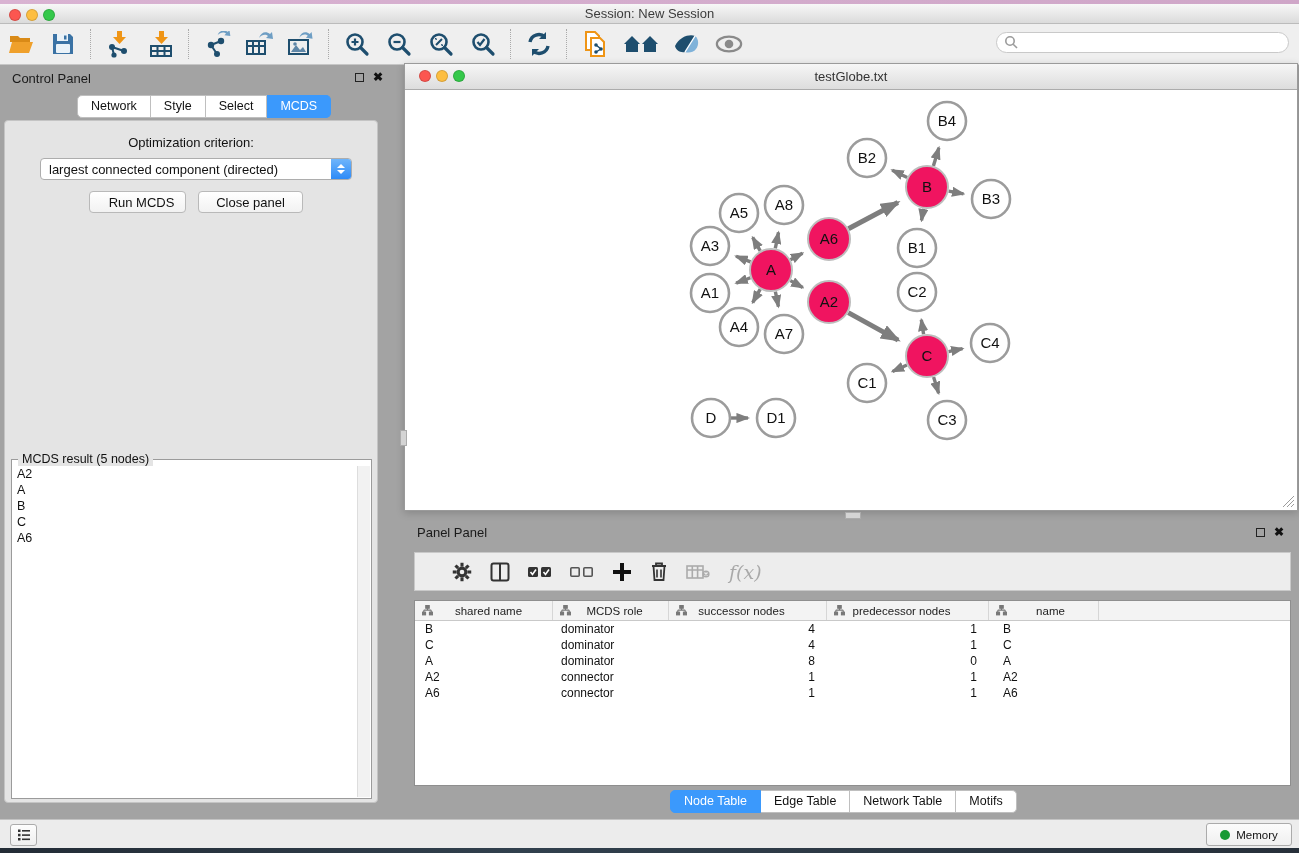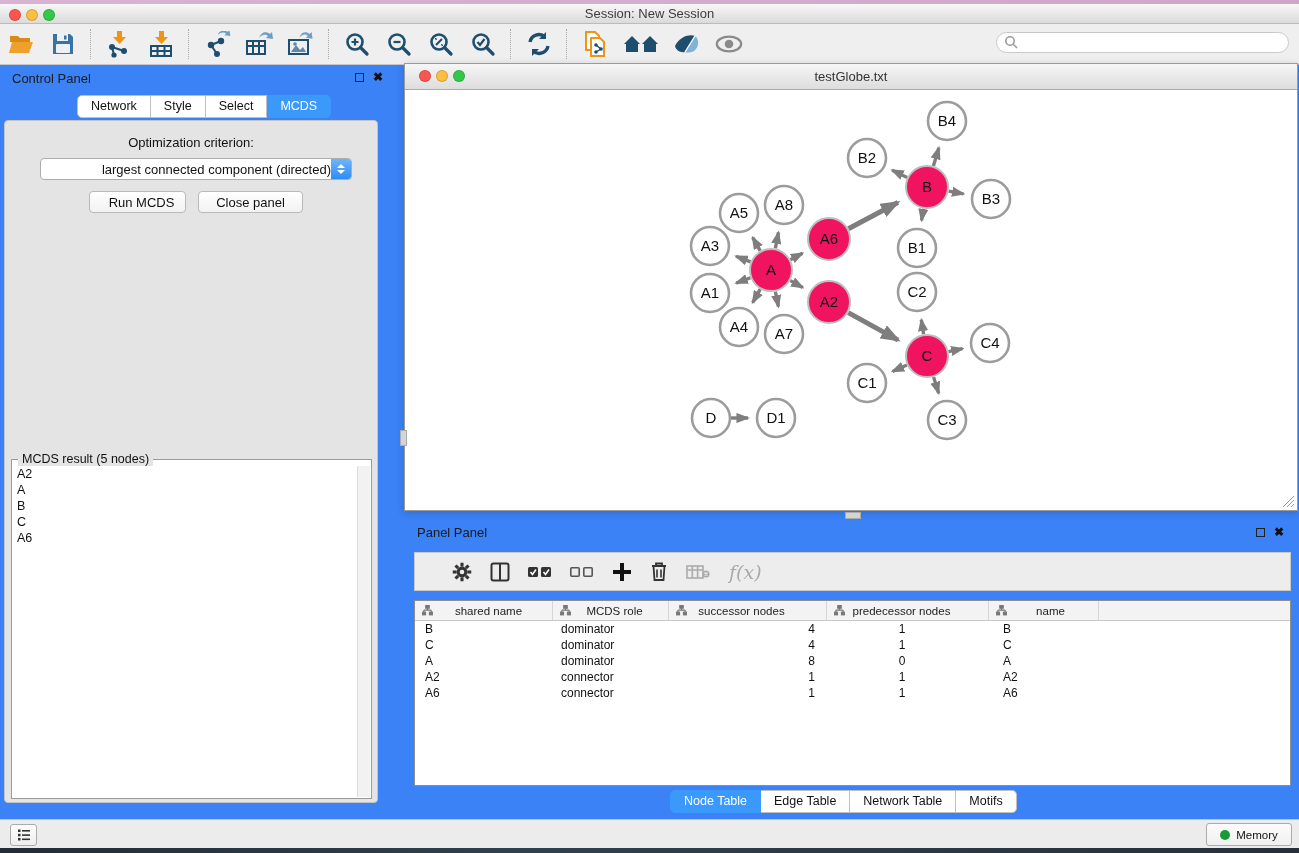--- a/index.html
+++ b/index.html
@@ -1,16 +1,16 @@
 <!DOCTYPE html>
 <html><head>
 <meta charset="utf-8">
 <style>
   html,body{margin:0;padding:0;}
-  #app{position:relative;width:1299px;height:853px;background:#3b82f6;font-family:"Liberation Sans",sans-serif;overflow:hidden;-webkit-font-smoothing:antialiased;}
+  #app{position:relative;width:1299px;height:853px;background:#a3a3a3;font-family:"Liberation Sans",sans-serif;overflow:hidden;-webkit-font-smoothing:antialiased;}
   .abs{position:absolute;}
   
   .wall-top{left:0;top:0;width:1299px;height:4px;background:linear-gradient(90deg,#d9b3d2,#cfa6c8);}
   .titlebar{left:0;top:4px;width:1299px;height:19px;background:linear-gradient(#F7F7F7,#DBDBDB);border-bottom:1px solid #BBB;}
   .titlebar .title{position:absolute;left:0;right:0;top:2px;text-align:center;font-size:13px;color:#3c3c3c;}
   .tl{position:absolute;width:12px;height:12px;border-radius:50%;border:1px solid rgba(0,0,0,0.15);box-sizing:border-box;}
   .tl.red{background:#FC5650}.tl.yellow{background:#FDBE41}.tl.green{background:#34C84A}
   .toolbar{left:0;top:24px;width:1299px;height:40px;background:#EFEFEF;border-bottom:1px solid #C6C6C6;display:flex;align-items:center;}
   .tb-ico{margin:0 7px;display:flex;align-items:center;justify-content:center;width:28px;height:28px;}
   .tb-sep{width:1px;height:30px;margin:0 6px;border-left:1px dotted #AAA;}
@@ -22,21 +22,21 @@
   .close-x{font-size:12px;font-weight:bold;color:#111;line-height:10px;}
   .seg{display:flex;}
   .seg-tab{border:1px solid #BFBFBF;border-left:none;background:#fff;color:#111;font-size:12.5px;padding:3px 13px 4px;line-height:14px;white-space:nowrap;}
   .seg-tab:first-child{border-left:1px solid #BFBFBF;border-radius:5px 0 0 5px;}
   .seg-tab:last-child{border-radius:0 5px 5px 0;}
   .seg-tab.active{background:#3B99FC;border-color:#3B99FC;color:#fff;}
   .cp-tabs{left:77px;top:95px;}
   .cp-content{left:4px;top:120px;width:374px;height:683px;background:#E4E4E4;border:1px solid #C4C4C4;border-radius:4px;box-sizing:border-box;}
   .opt-label{position:absolute;left:0;right:0;top:14px;text-align:center;font-size:13px;color:#111;}
   .dropdown{position:absolute;left:35px;top:37px;width:312px;height:22px;background:#fff;border:1px solid #ADADAD;border-radius:4px;box-sizing:border-box;display:flex;align-items:center;}
-  .dropdown .dd-text{flex:1;font-size:13px;color:#111;padding-left:24px;white-space:nowrap;overflow:hidden;text-align:right;}
+  .dropdown .dd-text{flex:1;font-size:13px;color:#111;padding-left:8px;white-space:nowrap;overflow:hidden;}
   .dd-stepper{width:20px;height:20px;background:linear-gradient(#6FB5FB,#2E8BF7);border-radius:0 3px 3px 0;display:flex;flex-direction:column;align-items:center;justify-content:center;gap:2px;}
   .dd-up{width:0;height:0;border-left:4px solid transparent;border-right:4px solid transparent;border-bottom:4px solid #fff;}
   .dd-down{width:0;height:0;border-left:4px solid transparent;border-right:4px solid transparent;border-top:4px solid #fff;}
   .btn{position:absolute;height:22px;background:linear-gradient(#FFF,#F2F2F2);border:1px solid #B9B9B9;border-radius:4px;font-size:13px;color:#111;display:flex;align-items:center;justify-content:center;box-sizing:border-box;}
   .result-box{position:absolute;left:6px;top:338px;width:361px;height:340px;background:#fff;border:1px solid #9B9B9B;box-sizing:border-box;}
   .result-title{position:absolute;left:6px;top:-8px;background:#E4E4E4;padding:0 4px;font-size:12.5px;color:#111;}
   .result-list{position:absolute;left:1px;top:6px;bottom:1px;right:14px;overflow:hidden;}
   .result-item{font-size:12.5px;color:#111;line-height:16px;padding-left:4px;}
   .result-scroll{position:absolute;right:1px;top:6px;bottom:1px;width:12px;background:#F2F2F2;border-left:1px solid #DDD;}
   
@@ -54,21 +54,21 @@
   .fx{font-family:"DejaVu Serif",serif;font-style:italic;font-size:19px;color:#A9A9A9;margin-left:10px;}
   .data-table{left:414px;top:600px;width:877px;height:186px;background:#fff;border:1px solid #8E8E8E;box-sizing:border-box;overflow:hidden;}
   .thead{display:flex;height:19px;background:#F3F3F3;border-bottom:1px solid #C9C9C9;}
   .th{display:flex;align-items:center;justify-content:center;gap:5px;font-size:11.5px;color:#222;border-right:1px solid #D6D6D6;box-sizing:border-box;position:relative;}
   .th .hico{position:absolute;left:7px;top:4px;}
   .trow{display:flex;height:16px;align-items:center;}
   .td{font-size:12px;color:#111;box-sizing:border-box;white-space:nowrap;overflow:hidden;}
   .c1{width:138px;padding-left:10px;}
   .c2{width:116px;padding-left:8px;}
   .c3{width:158px;text-align:right;padding-right:12px;}
-  .c4{width:162px;text-align:center;padding-right:12px;}
+  .c4{width:162px;text-align:right;padding-right:12px;}
   .c5{width:110px;padding-left:14px;}
   .bottom-tabs{left:670px;top:790px;}
   
   .statusbar{left:0;top:819px;width:1299px;height:29px;background:#ECECEC;border-top:1px solid #C3C3C3;}
   .st-btn{position:absolute;left:10px;top:4px;width:27px;height:22px;background:linear-gradient(#FDFDFD,#EFEFEF);border:1px solid #ABABAB;border-radius:3px;display:flex;align-items:center;justify-content:center;box-sizing:border-box;}
   .mem-btn{position:absolute;right:7px;top:3px;width:86px;height:23px;background:linear-gradient(#FCFCFC,#F0F0F0);border:1px solid #ABABAB;border-radius:3px;display:flex;align-items:center;justify-content:center;gap:6px;box-sizing:border-box;}
   .mem-dot{width:10px;height:10px;border-radius:50%;background:#189A35;}
   .mem-label{font-size:11.5px;color:#111;}
   .wall-bottom{left:0;top:848px;width:1299px;height:5px;background:linear-gradient(90deg,#232c36,#31404d 40%,#27303a);}
 </style>

